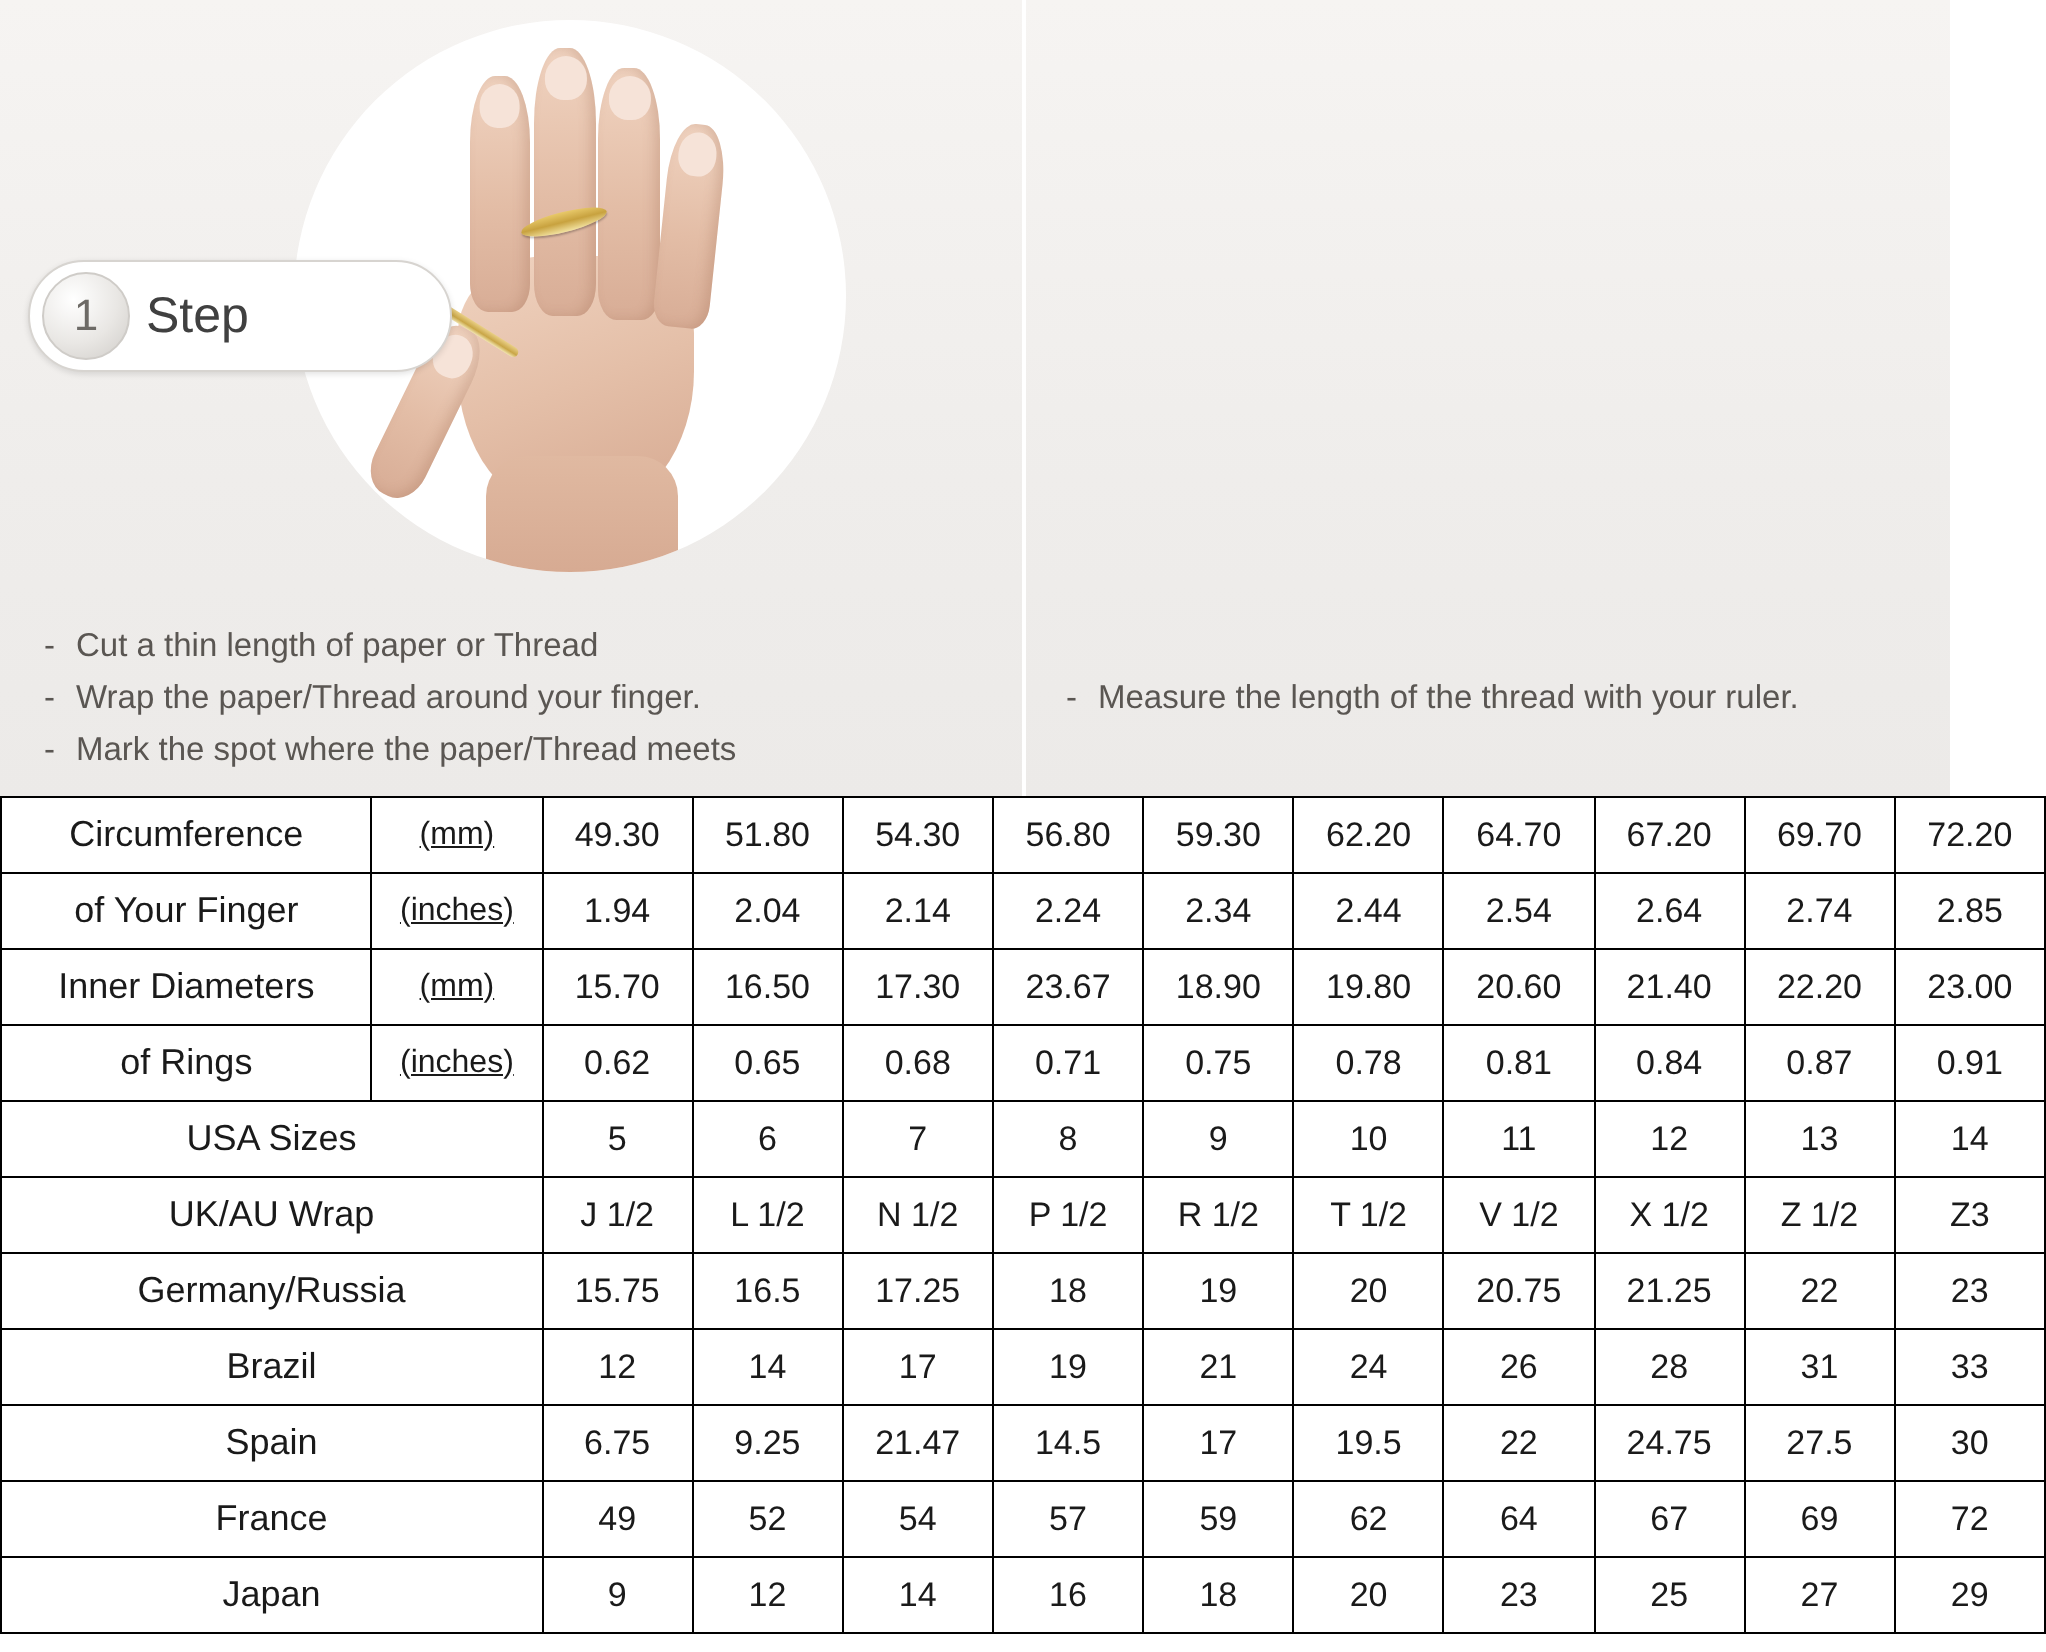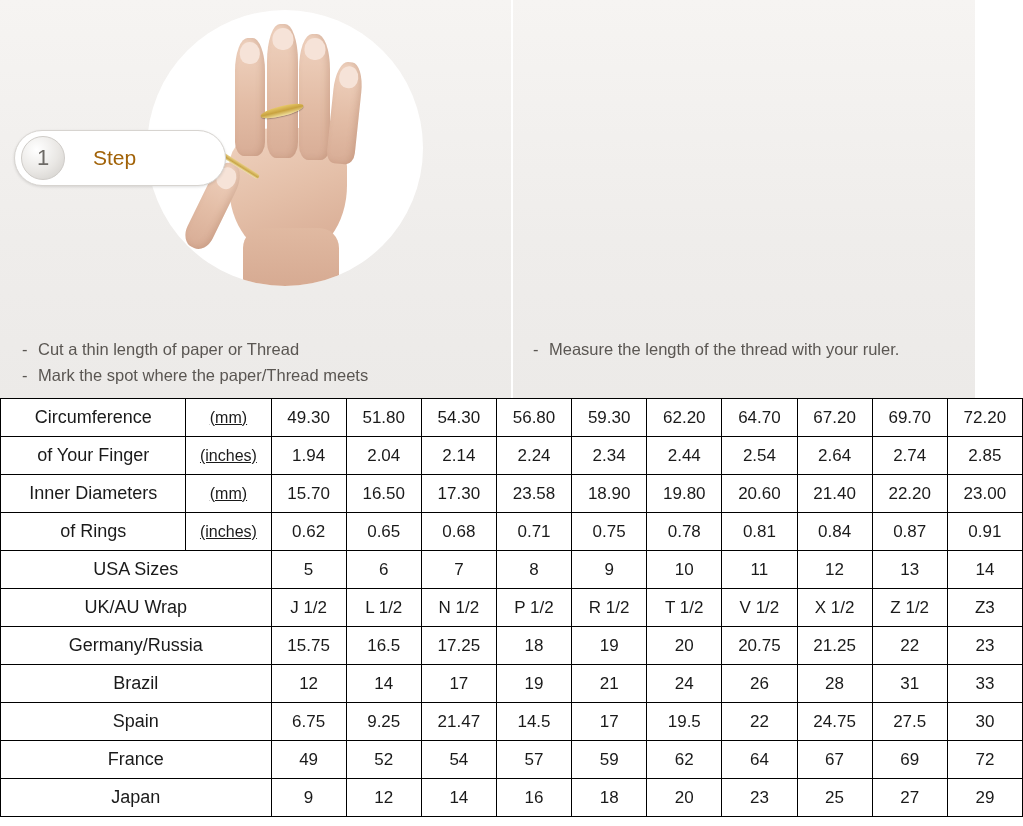--- a/index.html
+++ b/index.html
@@ -124,23 +124,23 @@
     border-radius: 50%;
     background: radial-gradient(circle at 35% 30%, #ffffff 0%, #e9e7e4 55%, #cfccc8 100%);
     border: 1px solid #cfccc8;
     color: #6d6a66;
     font-size: 22px;
     display: flex;
     align-items: center;
     justify-content: center;
   }
   .step-label {
-    margin-left: 28px;
-    font-size: 21px;
-    color: #a16207;
+    margin-left: 8px;
+    font-size: 25px;
+    color: #404040;
   }
 
   
   .bullets {
     position: absolute;
     bottom: 10px;
     left: 22px;
     right: 14px;
     font-size: 16.5px;
     line-height: 26px;
@@ -234,20 +234,21 @@
         </div>
       </div>
 
       <div class="step-pill pill-left">
         <div class="step-num">1</div>
         <div class="step-label">Step</div>
       </div>
 
       <div class="bullets">
         <div class="line"><span class="dash">-</span><span>Cut a thin length of paper or Thread</span></div>
+        <div class="line"><span class="dash">-</span><span>Wrap the paper/Thread around your finger.</span></div>
         <div class="line"><span class="dash">-</span><span>Mark the spot where the paper/Thread meets</span></div>
       </div>
     </div>
 
     <div class="step-panel right">
       <div class="panel-bg"></div>
 
       <div class="bullets" style="bottom:36px;">
         <div class="line"><span class="dash">-</span><span>Measure the length of the thread with your ruler.</span></div>
       </div>
@@ -302,21 +303,21 @@
         <td>2.74</td>
         <td>2.85</td>
       </tr>
 
       <tr>
         <td class="label-center">Inner Diameters</td>
         <td class="unit">(mm)</td>
         <td>15.70</td>
         <td>16.50</td>
         <td>17.30</td>
-        <td>23.58</td>
+        <td>23.67</td>
         <td>18.90</td>
         <td>19.80</td>
         <td>20.60</td>
         <td>21.40</td>
         <td>22.20</td>
         <td>23.00</td>
       </tr>
 
       <tr>
         <td class="label-center">of Rings</td>

